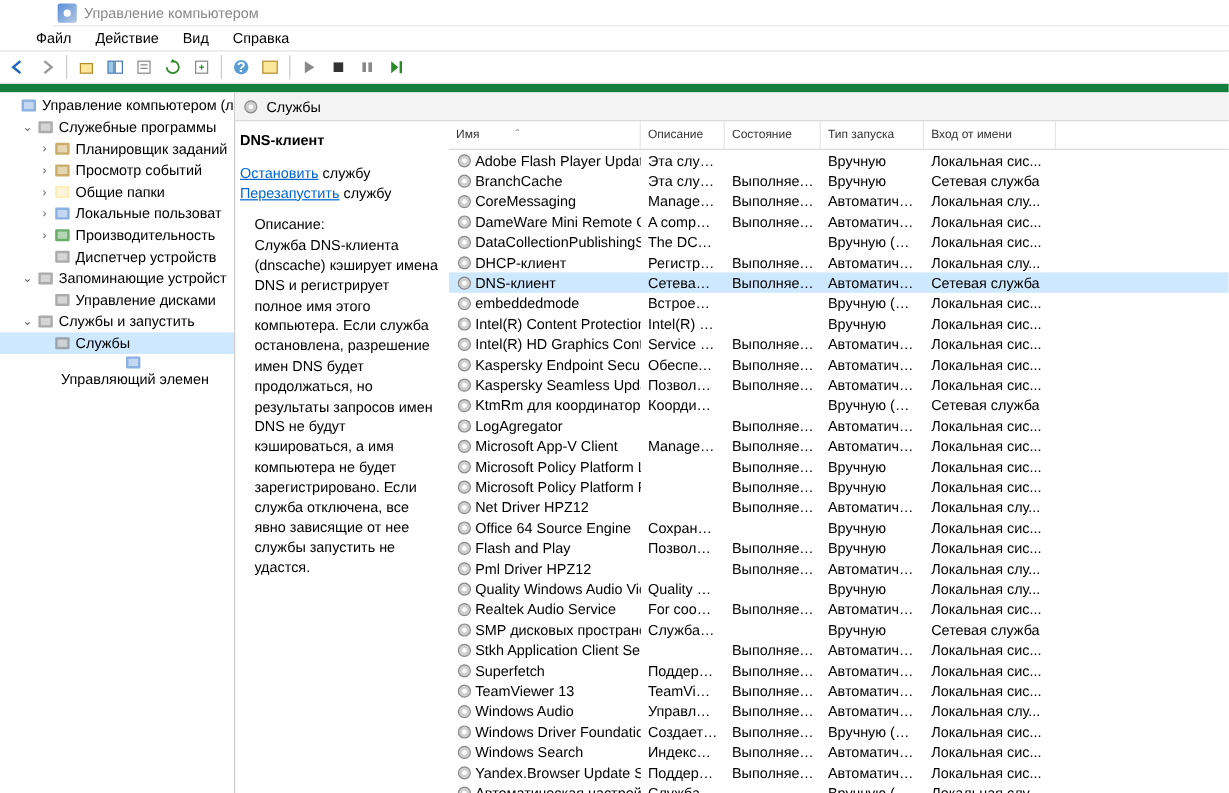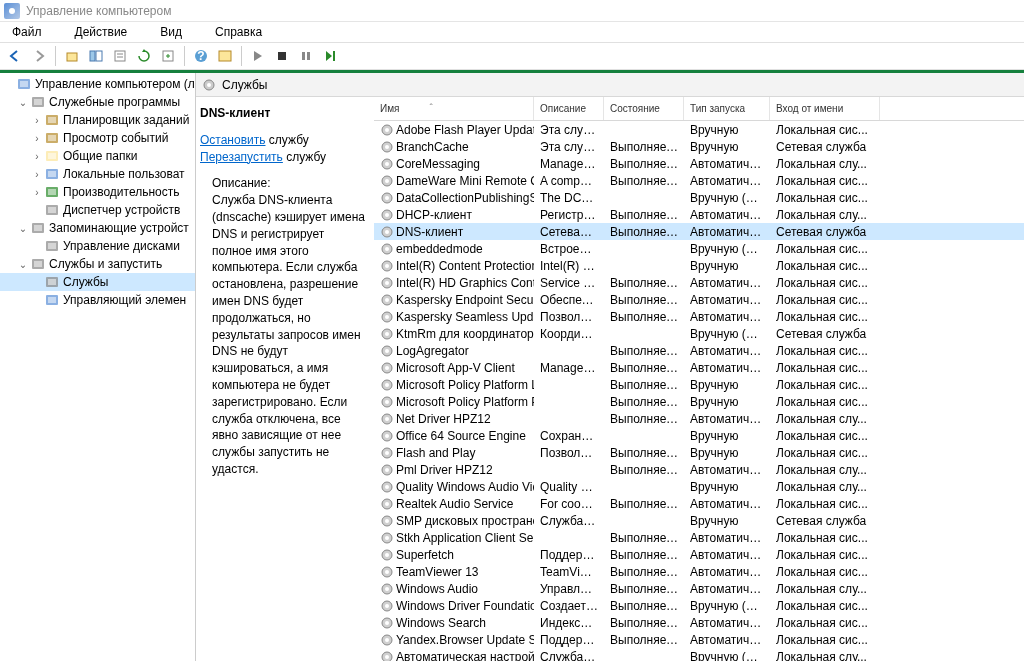--- a/index.html
+++ b/index.html
@@ -1,27 +1,27 @@
 <!DOCTYPE html>
 <html><head>
 <meta charset="utf-8">
 <style>
 *{box-sizing:border-box;margin:0;padding:0;font-family:"Segoe UI",Tahoma,sans-serif;font-size:12px;color:#000;}
 body{background:#fff;width:1024px;height:661px;overflow:hidden;display:flex;flex-direction:column;}
-.titlebar{height:22px;background:#fff;border-bottom:1px solid #e5e5e5;display:flex;align-items:center;padding:0 4px;gap:6px;}
+.titlebar{height:22px;background:#fff;border-bottom:1px solid #e5e5e5;display:flex;align-items:center;padding:0 4px;gap:6px;margin-left:44px;}
 .title-icon{width:16px;height:16px;background:linear-gradient(135deg,#5a8fd6,#b4c9e6);border-radius:2px;position:relative;}
 .title-icon::after{content:"";position:absolute;width:6px;height:6px;background:#fff;border-radius:50%;top:5px;left:5px;}
 .titlebar-text{color:#888;}
-.menubar{height:20px;display:flex;align-items:center;padding:0 4px;gap:17px;}
+.menubar{height:20px;display:flex;align-items:center;padding:0 22px;gap:4px;}
 .menu-item{padding:2px 8px;cursor:default;}
 .toolbar{height:28px;border-top:1px solid #e0e0e0;border-bottom:1px solid #e0e0e0;display:flex;align-items:center;padding:0 4px;gap:2px;}
 .tbtn{width:22px;height:22px;display:flex;align-items:center;justify-content:center;border:1px solid transparent;cursor:default;}
 .tsep{width:1px;height:20px;background:#ccc;margin:0 3px;}
 svg{display:block;}
-.main{flex:1;display:flex;border-top:3px solid #15803d;min-height:0;}
+.main{flex:1;display:flex;border-top:7px solid #15803d;min-height:0;}
 .tree{width:196px;border-right:1px solid #ccc;background:#fff;padding-top:2px;overflow:hidden;}
 .tree-row{display:flex;align-items:center;height:18px;white-space:nowrap;cursor:default;}
 .tree-row.selected{background:#cde8ff;}
 .tw{width:14px;text-align:center;font-size:10px;color:#666;}
 .ticon{width:16px;height:16px;margin-right:3px;display:flex;align-items:center;justify-content:center;}
 .right{flex:1;display:flex;flex-direction:column;min-width:0;}
 .panel-header{height:24px;background:#f3f3f3;border-bottom:1px solid #d8d8d8;display:flex;align-items:center;padding:0 6px;gap:6px;}
 .content{flex:1;display:flex;min-height:0;}
 .detail{width:178px;padding:8px 8px 8px 4px;font-size:11px;line-height:1.4;}
 .detail h4{font-size:12px;font-weight:bold;margin-bottom:10px;}
@@ -252,21 +252,21 @@
       <div class="tree-row selected" style="padding-left: 30px;">
         <span class="tw"></span>
         <span class="ticon">
           <svg width="14" height="14">
             <rect x="1" y="2" width="12" height="10" rx="1" fill="#888" opacity="0.7"></rect>
             <rect x="3" y="4" width="8" height="6" fill="#fff" opacity="0.5"></rect>
           </svg>
         </span>
         <span>Службы</span>
       </div>
-      <div class="tree-row" style="padding-left: 30px;">
+      <div class="tree-row" style="padding-left: 30px; flex-direction: column;">
         <span class="tw"></span>
         <span class="ticon">
           <svg width="14" height="14">
             <rect x="1" y="2" width="12" height="10" rx="1" fill="#5a8fd6" opacity="0.7"></rect>
             <rect x="3" y="4" width="8" height="6" fill="#fff" opacity="0.5"></rect>
           </svg>
         </span>
         <span>Управляющий элемен</span>
       </div>
     </div>

